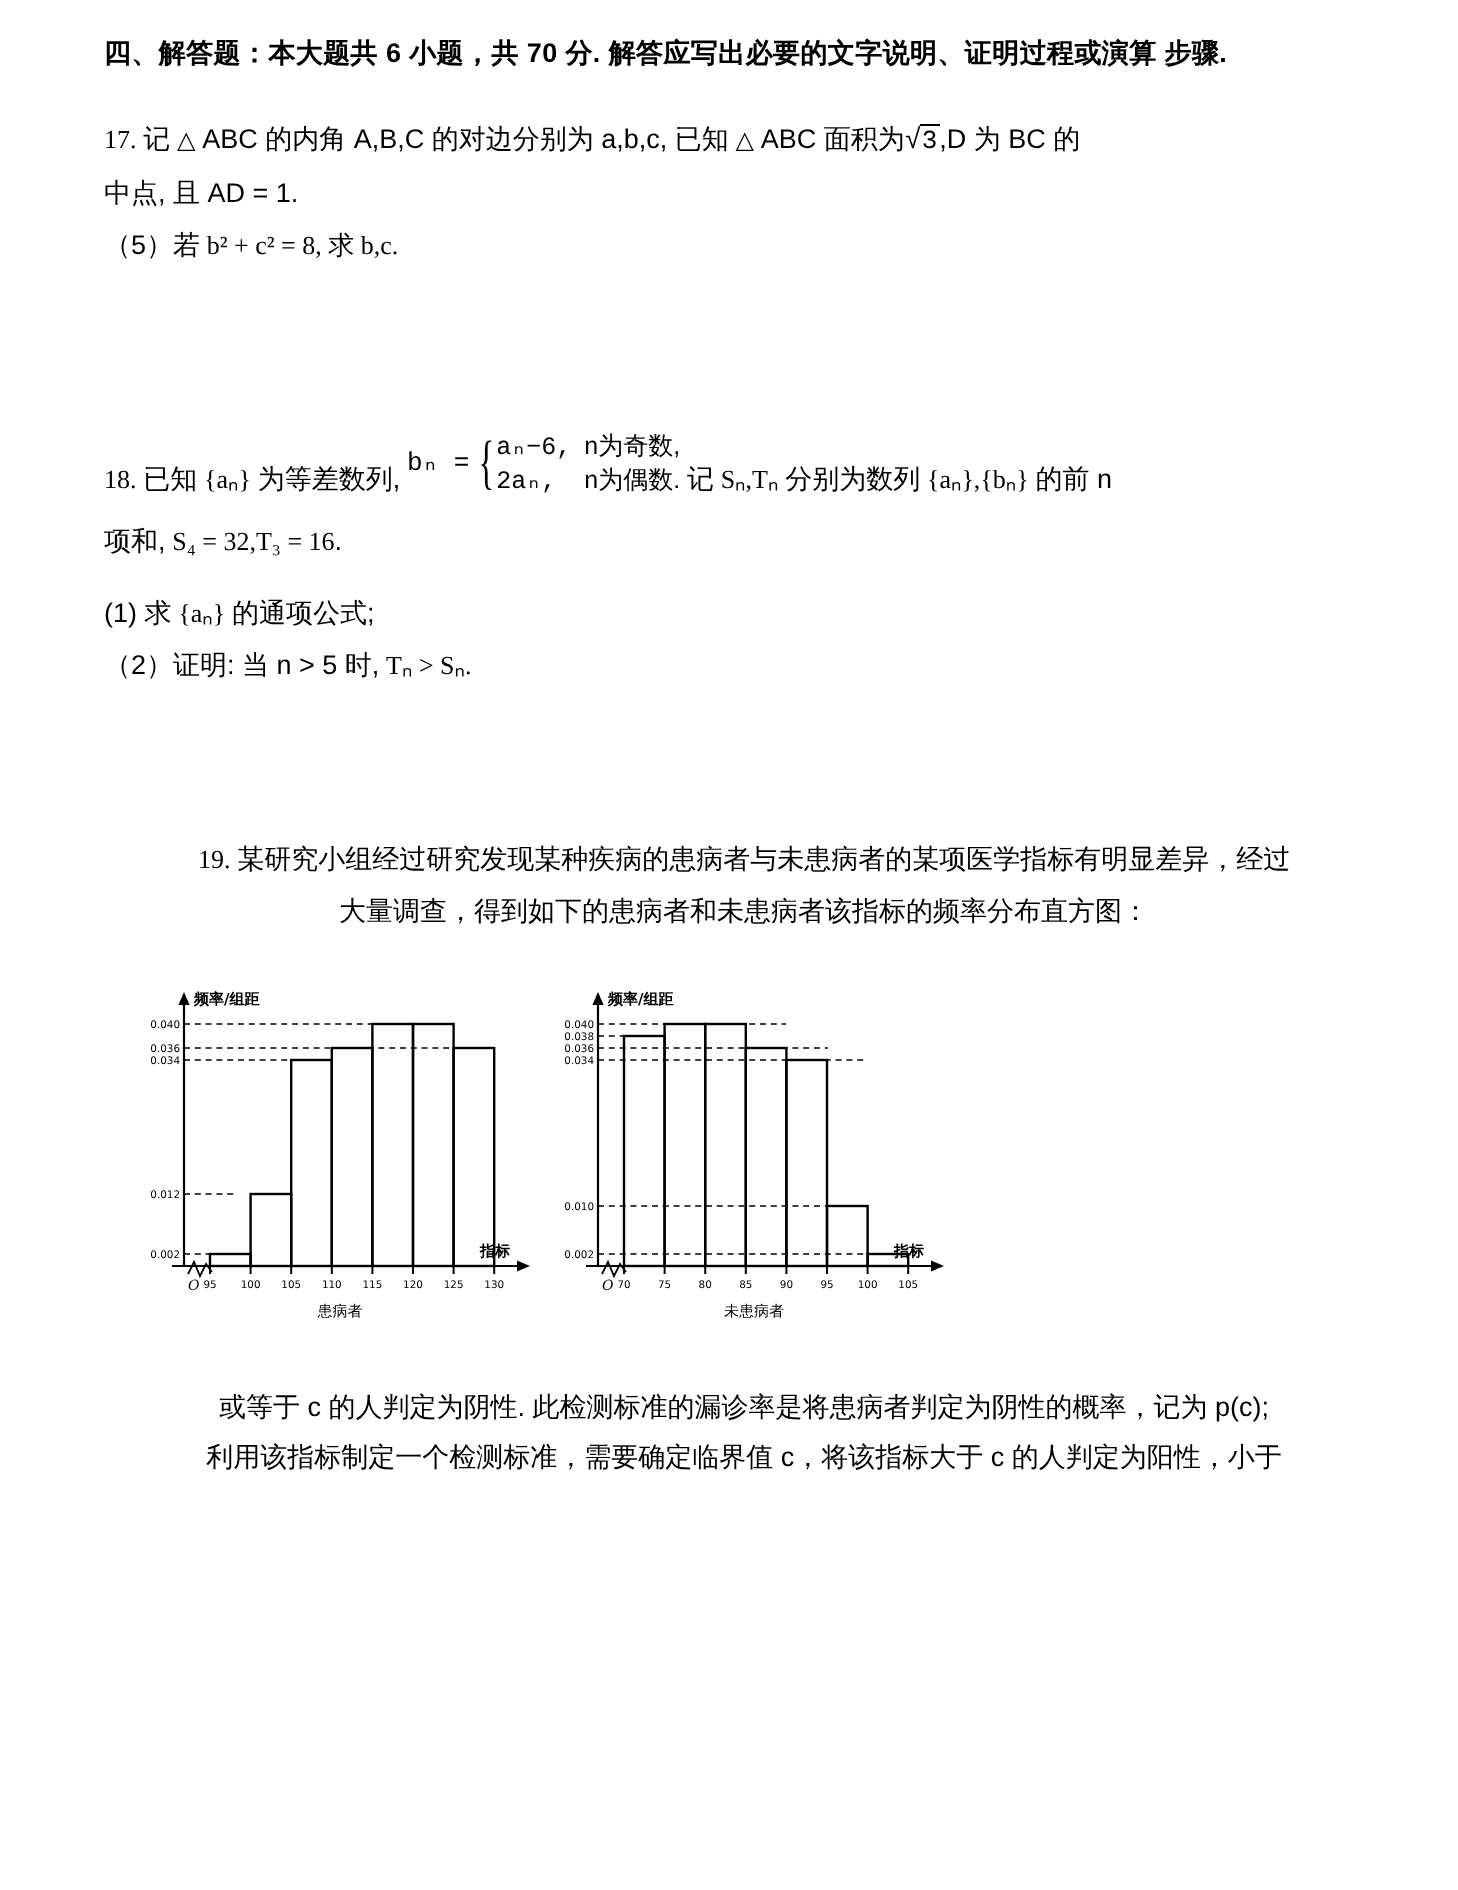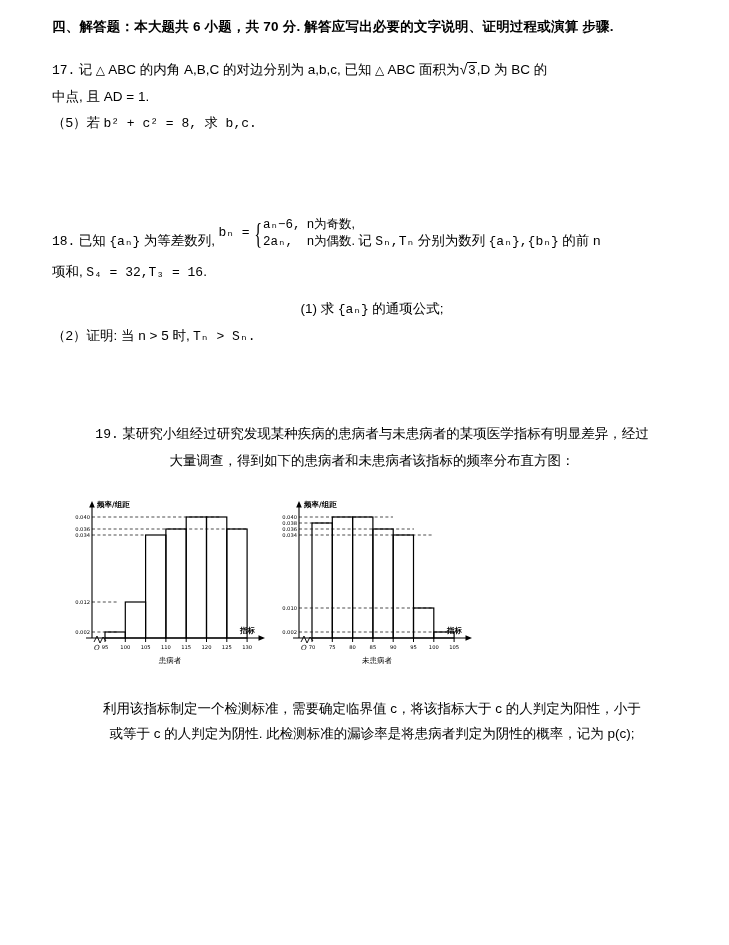--- a/index.html
+++ b/index.html
@@ -35,21 +35,21 @@
     font-size: 14.5px;
     line-height: 25px;
     letter-spacing: 0.2px;
   }
   .q-block { margin-top: 16px; }
   .line {
     font-size: 13.5px;
     line-height: 26px;
   }
   .mono {
-    font-family: Liberation Mono, monospace;
+    font-family: Liberation Serif, serif;
     font-size: 13px;
   }
   .cjk {
     font-family: "Liberation Sans", "DejaVu Sans", sans-serif;
     font-size: 13.5px;
   }
 
   
   .frac {
     display: inline-block;
@@ -179,21 +179,21 @@
         <span class="mono">Sₙ,Tₙ</span>
         <span class="cjk">分别为数列</span>
         <span class="mono">{aₙ},{bₙ}</span>
         <span class="cjk">的前 n</span>
       </div>
       <div class="line">
         <span class="cjk">项和,</span>
         <span class="mono">S₄ = 32,T₃ = 16</span><span class="cjk">.</span>
       </div>
 
-      <div class="line" style="margin-top:10px;text-align:center;">
+      <div class="line" style="margin-top:10px;">
         <span class="cjk">(1) 求</span>
         <span class="mono">{aₙ}</span>
         <span class="cjk">的通项公式;</span>
       </div>
       <div class="line">
         <span class="cjk">（2）证明: 当 n &gt; 5 时,</span>
         <span class="mono">Tₙ &gt; Sₙ.</span>
       </div>
     </div>
 
@@ -337,19 +337,19 @@
 
             <text x="34" y="158" font-family="DejaVu Serif, serif" font-size="7" font-style="italic" fill="#000">O</text>
             <text x="37" y="15" font-family="DejaVu Sans, sans-serif" font-size="7.5" font-weight="bold" fill="#000">频率/组距</text>
             <text x="180" y="141" font-family="DejaVu Sans, sans-serif" font-size="7.5" font-weight="bold" fill="#000">指标</text>
             <text x="110" y="171" font-family="DejaVu Sans, sans-serif" font-size="7.5" fill="#000" text-anchor="middle">未患病者</text>
           </svg>
         </div>
       </div>
 
       <div class="tail-para">
+        <div class="line cjk">或等于 c 的人判定为阴性. 此检测标准的漏诊率是将患病者判定为阴性的概率，记为 p(c);</div>
         <div class="line cjk">利用该指标制定一个检测标准，需要确定临界值 c，将该指标大于 c 的人判定为阳性，小于</div>
-        <div class="line cjk">或等于 c 的人判定为阴性. 此检测标准的漏诊率是将患病者判定为阴性的概率，记为 p(c);</div>
       </div>
     </div>
 
   </div>
 </div>
 
 </body></html>

